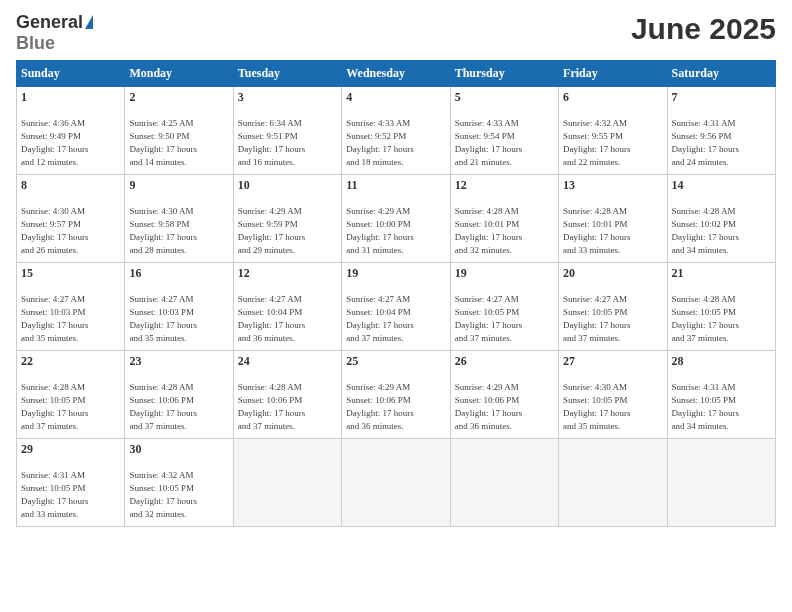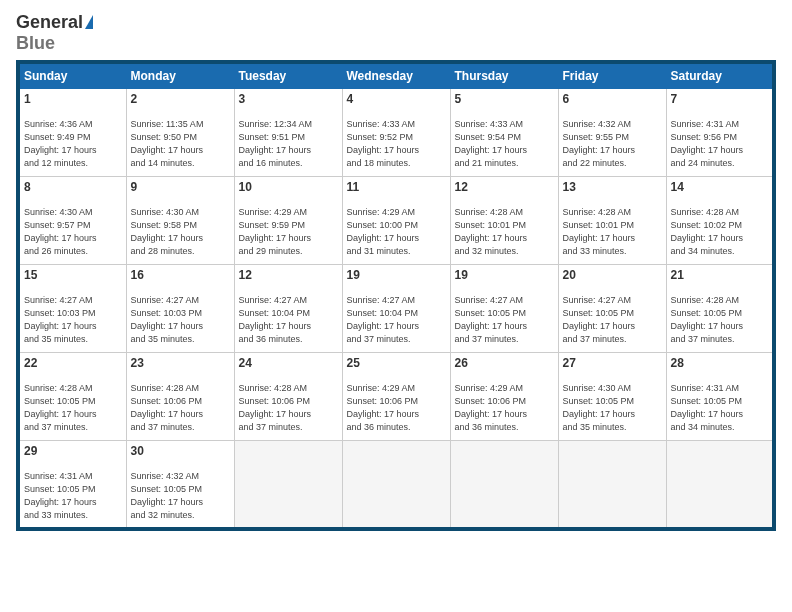--- a/index.html
+++ b/index.html
@@ -57,24 +57,25 @@
       font-size: 30px;
       font-weight: bold;
       color: #333;
     }
     .location-title {
       font-size: 14px;
       color: #555;
     }
     .calendar {
       flex: 1;
-      border: 4px solid #0c4a6e;
+      border: 1px solid #0c4a6e;
       border-collapse: collapse;
       width: 100%;
       table-layout: fixed;
+      font-family: Liberation Serif, serif;
     }
     .calendar th {
       background: #1a6baf;
       color: #fff;
       font-size: 12px;
       font-weight: bold;
       padding: 5px 4px;
       text-align: left;
       border: 1px solid #1a6baf;
     }
@@ -110,20 +111,21 @@
 <div class="page">
   <div class="header">
     <div class="logo">
       <div class="logo-text">
         <span class="logo-general">General</span>
         <div class="logo-triangle"></div>
       </div>
       <span class="logo-blue">Blue</span>
     </div>
     <div class="title-block">
+      <div class="month-title">June 2025</div>
     </div>
   </div>
 
   <table class="calendar">
     <thead>
       <tr>
       <th>Sunday</th>
           <th>Monday</th>
           <th>Tuesday</th>
           <th>Wednesday</th>
@@ -136,28 +138,28 @@
     <tr>
           <td>
             <span class="day-num">1</span>
             <div class="day-info" style="white-space: pre-line;">Sunrise: 4:36 AM
 Sunset: 9:49 PM
 Daylight: 17 hours
 and 12 minutes.</div>
           </td>
           <td>
             <span class="day-num">2</span>
-            <div class="day-info" style="white-space: pre-line;">Sunrise: 11:35 AM
+            <div class="day-info" style="white-space: pre-line;">Sunrise: 4:25 AM
 Sunset: 9:50 PM
 Daylight: 17 hours
 and 14 minutes.</div>
           </td>
           <td>
             <span class="day-num">3</span>
-            <div class="day-info" style="white-space: pre-line;">Sunrise: 12:34 AM
+            <div class="day-info" style="white-space: pre-line;">Sunrise: 6:34 AM
 Sunset: 9:51 PM
 Daylight: 17 hours
 and 16 minutes.</div>
           </td>
           <td>
             <span class="day-num">4</span>
             <div class="day-info" style="white-space: pre-line;">Sunrise: 4:33 AM
 Sunset: 9:52 PM
 Daylight: 17 hours
 and 18 minutes.</div>

